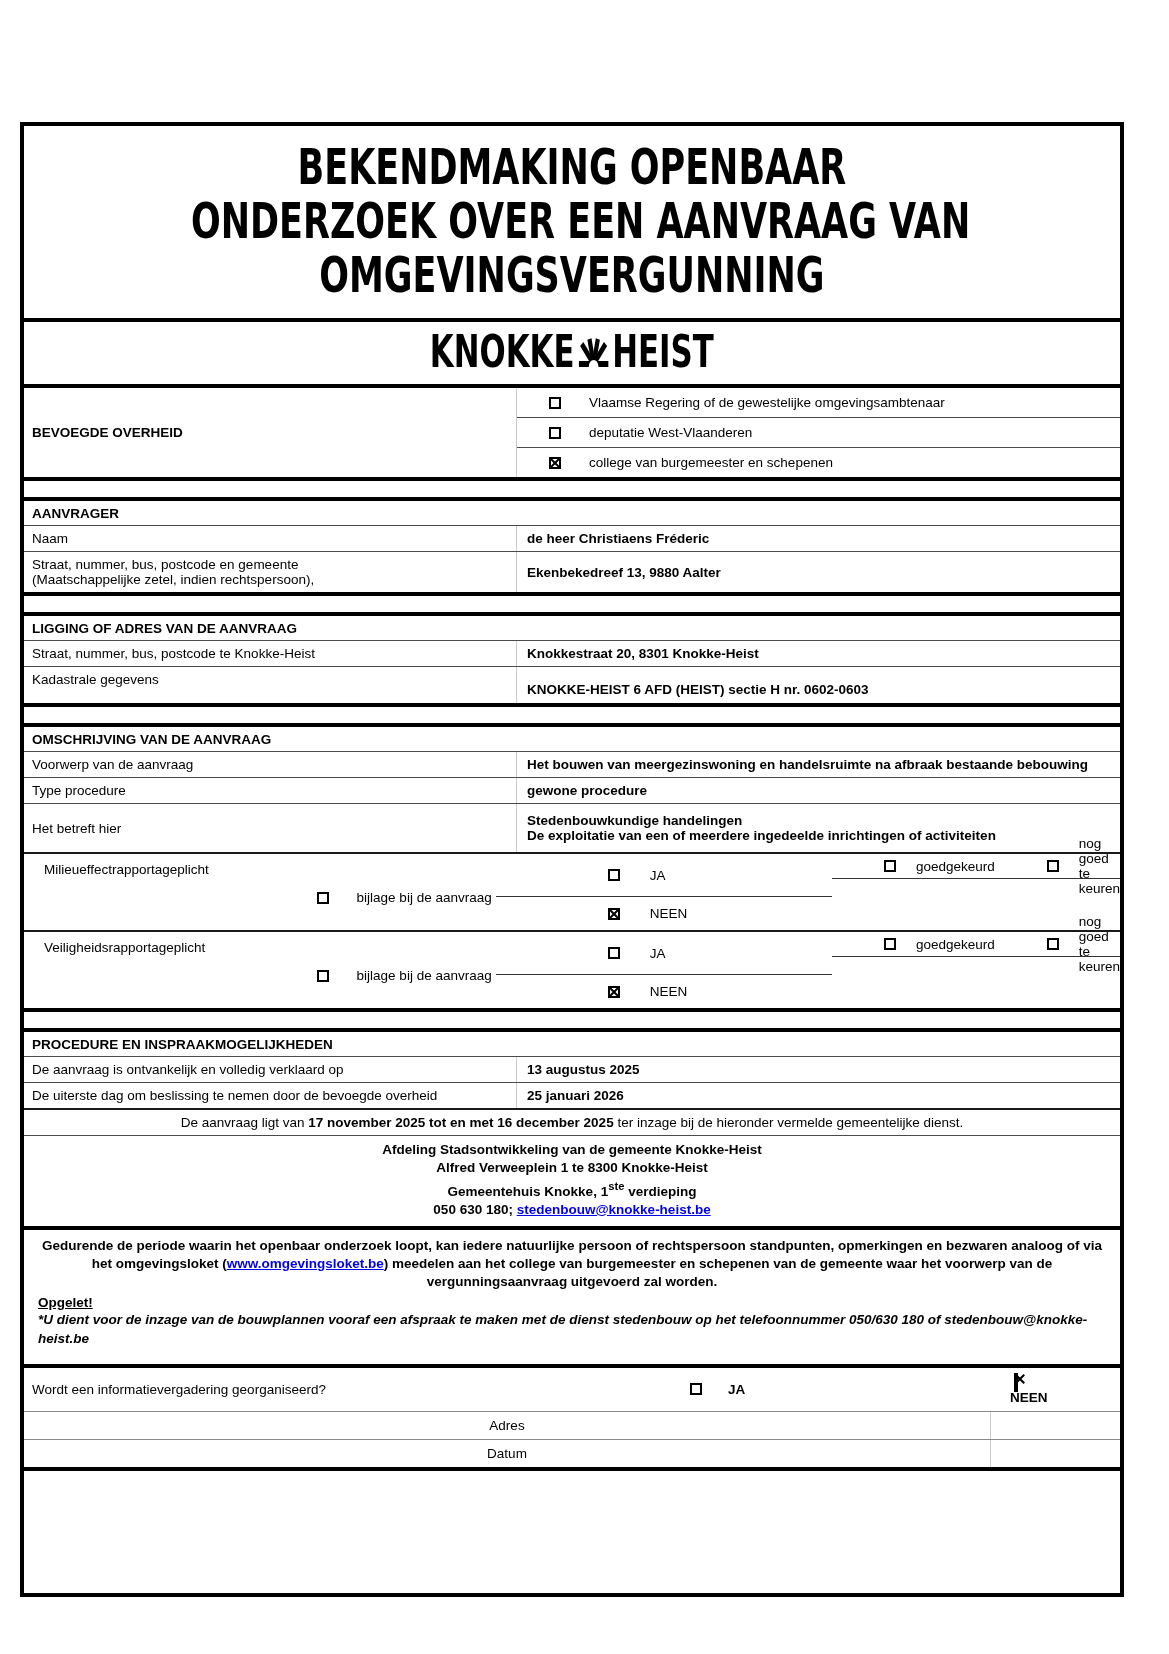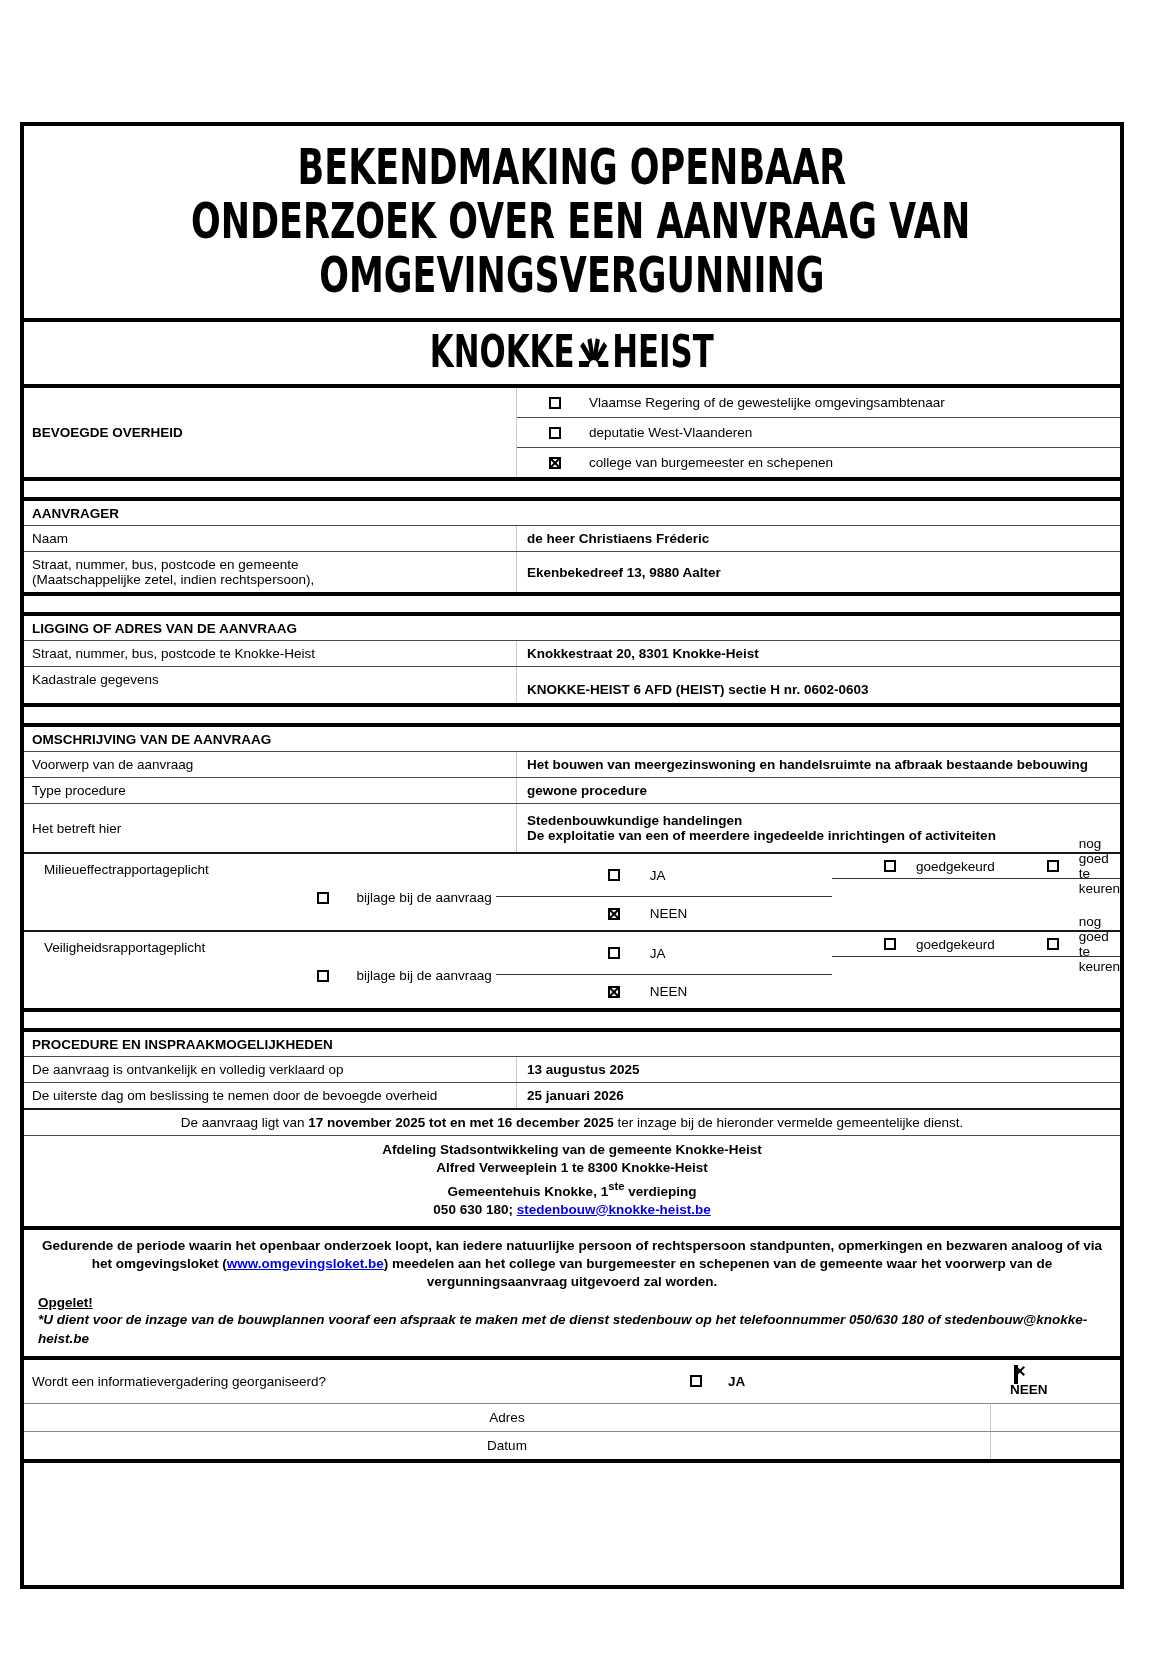--- a/index.html
+++ b/index.html
@@ -53,21 +53,21 @@
   .rap-neen { flex:1; }
   .rap-row .rap-r { flex:1; display:flex; flex-direction:row; }
   .rap-opt { height:25px; display:flex; align-items:center; gap:20px; padding-left:52px; border-bottom:1px solid #333; }
   .rap-fill { flex:1; }
 
   
   .inzage-row { text-align:center; padding:5px 8px; border-bottom:1px solid #4a4a4a; }
   .dienst { text-align:center; font-weight:bold; padding:5px 4px 7px; line-height:18px; }
   .link { color:#0000EE; text-decoration:underline; font-weight:inherit; }
 
-  .gedurende { border-bottom:4px solid #000; padding:7px 14px 8px; }
+  .gedurende { border-bottom:4px solid #000; padding:7px 14px 16px; }
   .ged-para { font-weight:bold; text-align:center; line-height:18px; }
   .opgelet { font-weight:bold; text-decoration:underline; margin-top:4px; }
   .note { font-weight:bold; font-style:italic; line-height:19px; }
 
   .info-row { display:flex; align-items:center; min-height:44px; border-bottom:1px solid #8a8a8a; }
   .info-row .q { flex:1; padding:5px 8px; }
   .info-row .ja-cell { width:320px; display:flex; align-items:center; gap:26px; font-weight:bold; }
   .info-row .neen-cell { width:110px; font-weight:bold; padding-top:2px; }
   .info-row .neen-cell .cb { margin-left:4px; margin-bottom:1px; }
   .center-row { display:flex; border-bottom:1px solid #8a8a8a; }

